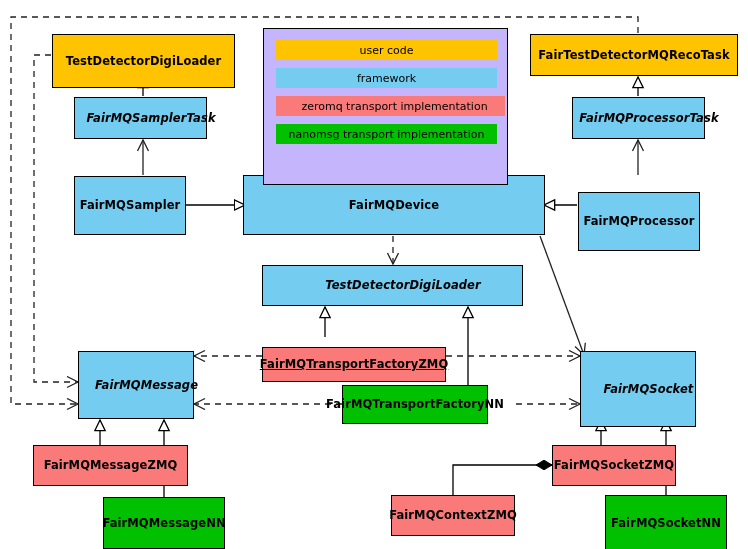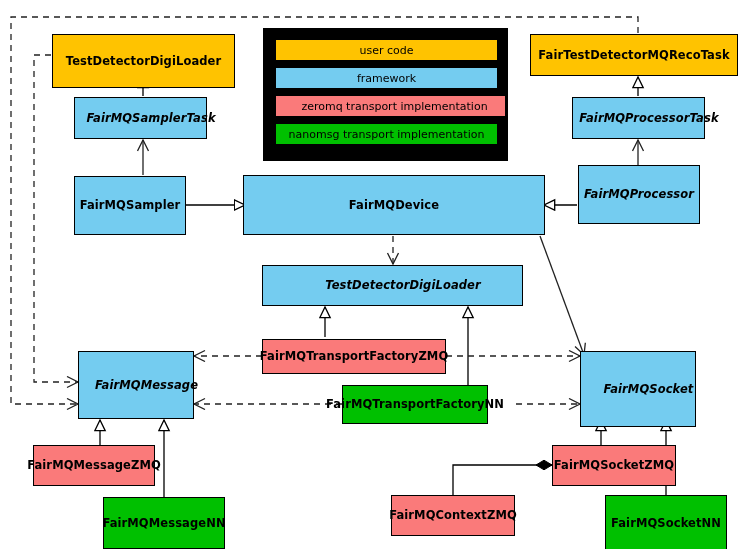--- a/index.html
+++ b/index.html
@@ -44,24 +44,24 @@
   .fill-user { background: #ffc300; }
   .fill-framework { background: #74ccf0; }
   .fill-zeromq { background: #fa7a7a; }
   .fill-nanomsg { background: #00c000; }
 
   #legend-box {
     position: absolute;
     left: 263px;
     top: 28px;
     width: 245px;
-    height: 133px;
+    height: 157px;
     box-sizing: border-box;
     border: 1.4px solid #000000;
-    background: #000000;
+    background: #c4b5fd;
     z-index: 4;
     padding: 0;
   }
   .legend-row {
     position: absolute;
     left: 12px;
     width: 221px;
     height: 20px;
     display: flex;
     align-items: center;
@@ -190,33 +190,33 @@
   <div class="node fill-user" style="left:530px; top:34px;  width:208px; height:42px;">FairTestDetectorMQRecoTask</div>
 
   <div class="node fill-framework abstract" style="left:74px;  top:97px;  width:133px; height:42px;">FairMQSamplerTask</div>
 
   <div class="node fill-framework abstract" style="left:572px; top:97px;  width:133px; height:42px;">FairMQProcessorTask</div>
 
   <div class="node fill-framework" style="left:74px;  top:176px; width:112px; height:59px;">FairMQSampler</div>
 
   <div class="node fill-framework" style="left:243px; top:175px; width:302px; height:60px;">FairMQDevice</div>
 
-  <div class="node fill-framework" style="left:578px; top:165px; width:122px; height:59px;font-style:italic;">FairMQProcessor</div>
+  <div class="node fill-framework" style="left:578px; top:192px; width:122px; height:59px;">FairMQProcessor</div>
 
   <div class="node fill-framework abstract" style="left:262px; top:265px; width:261px; height:41px;">TestDetectorDigiLoader</div>
 
-  <div class="node fill-zeromq" style="left:262px; top:339px; width:184px; height:35px;">FairMQTransportFactoryZMQ</div>
+  <div class="node fill-zeromq" style="left:262px; top:347px; width:184px; height:35px;text-decoration:underline;">FairMQTransportFactoryZMQ</div>
 
   <div class="node fill-nanomsg" style="left:342px; top:385px; width:146px; height:39px;">FairMQTransportFactoryNN</div>
 
   <div class="node fill-framework abstract" style="left:78px;  top:351px; width:116px; height:68px;">FairMQMessage</div>
 
   <div class="node fill-framework abstract" style="left:580px; top:351px; width:116px; height:76px;">FairMQSocket</div>
 
-  <div class="node fill-zeromq" style="left:33px;  top:445px; width:122px; height:41px;">FairMQMessageZMQ</div>
+  <div class="node fill-zeromq" style="left:33px;  top:445px; width:155px; height:41px;">FairMQMessageZMQ</div>
 
   <div class="node fill-nanomsg" style="left:103px; top:497px; width:122px; height:52px;">FairMQMessageNN</div>
 
   <div class="node fill-zeromq" style="left:552px; top:445px; width:124px; height:41px;">FairMQSocketZMQ</div>
 
   <div class="node fill-nanomsg" style="left:605px; top:495px; width:122px; height:56px;">FairMQSocketNN</div>
 
   <div class="node fill-zeromq" style="left:391px; top:495px; width:124px; height:41px;">FairMQContextZMQ</div>
 
 </div>

